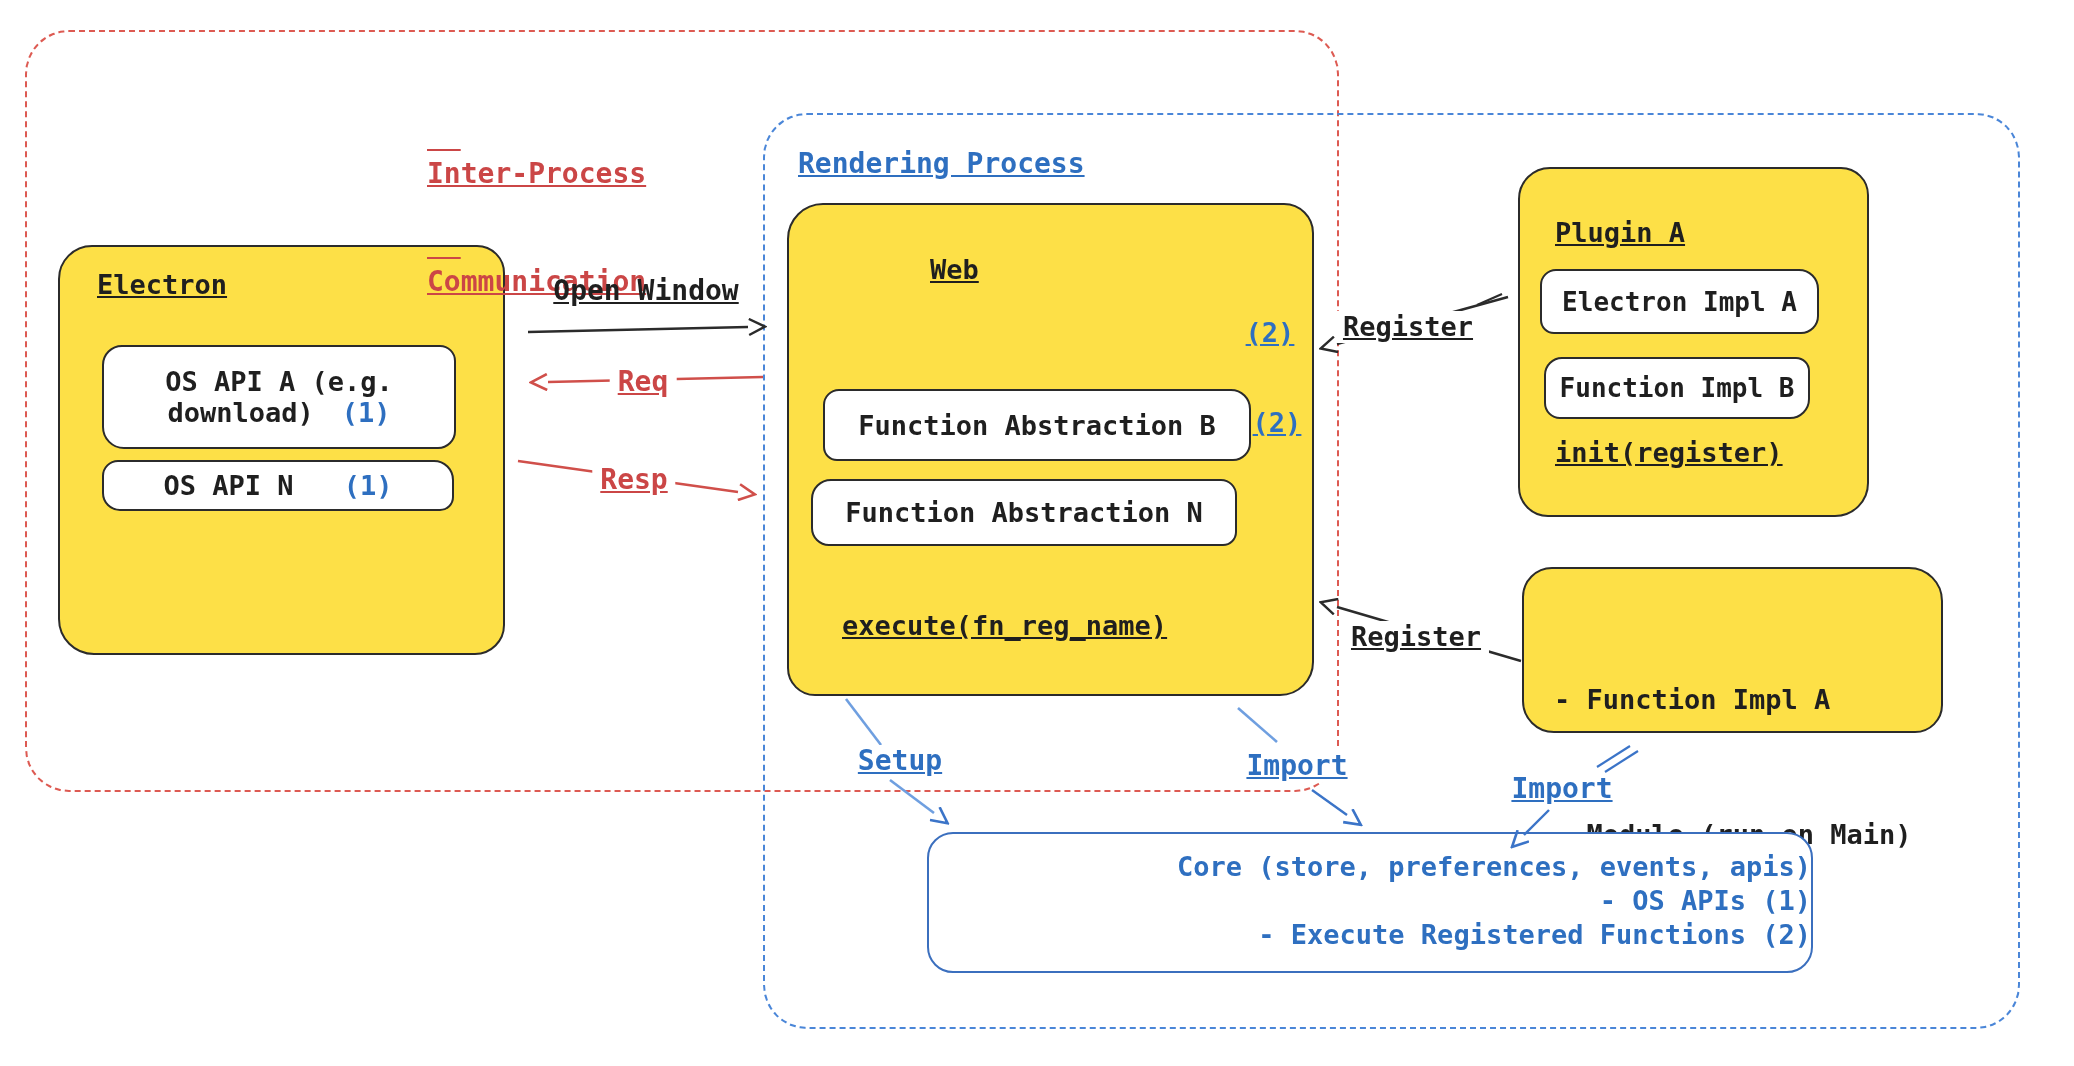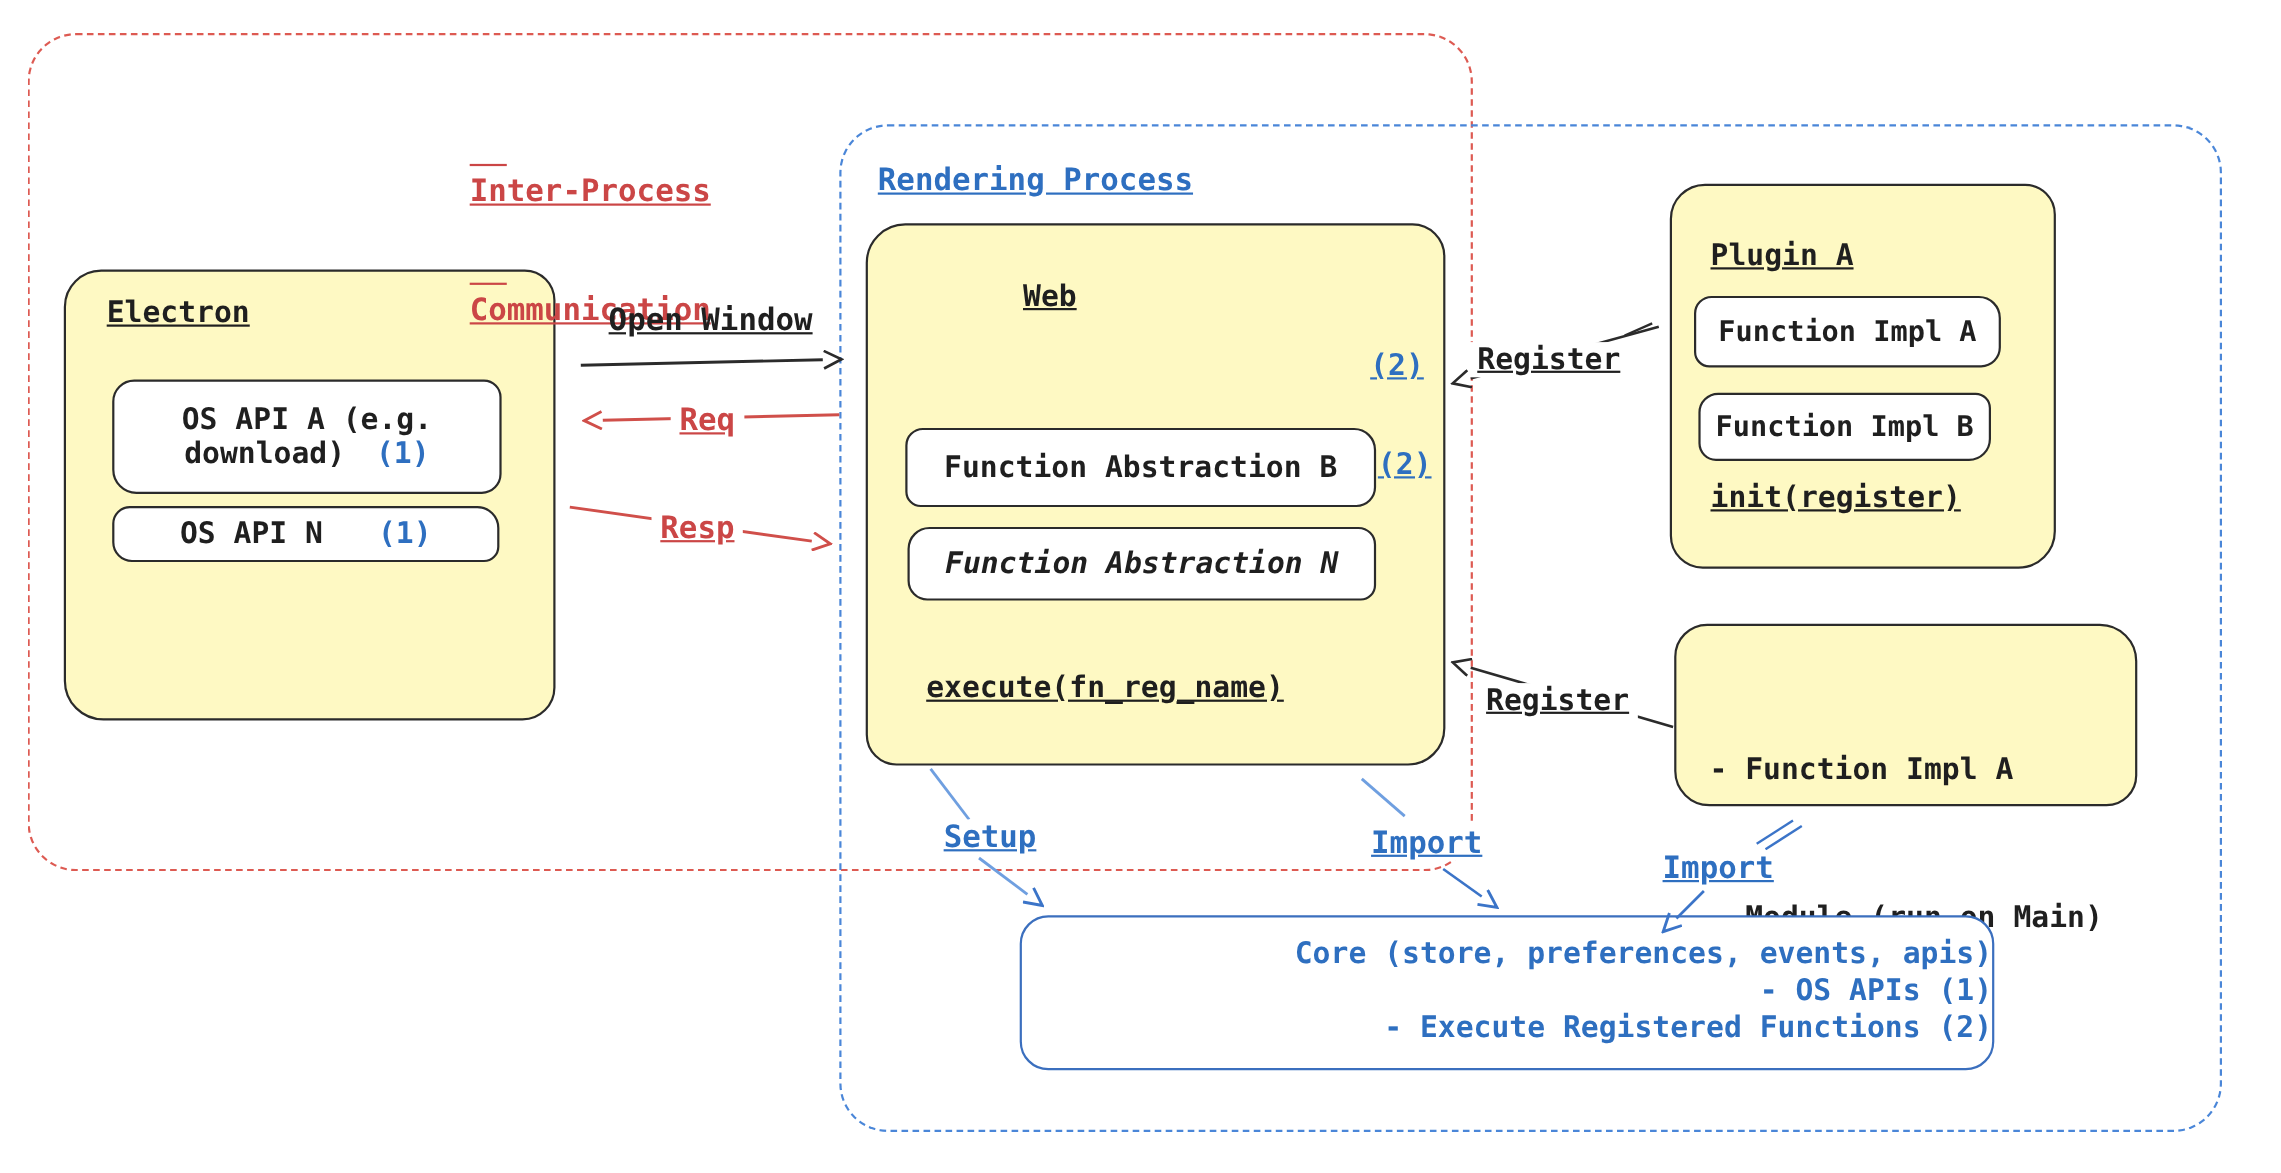--- a/index.html
+++ b/index.html
@@ -6,21 +6,21 @@
   body{
     position:relative;width:2074px;height:1066px;overflow:hidden;
     font-family:"DejaVu Sans Mono","Liberation Mono",monospace;
     color:#1f1f1f;
   }
   
   .region{position:absolute;border-radius:44px;background:transparent;z-index:0;}
   .region.red{border:2.5px dashed #dd5a52;}
   .region.blue{border:2.5px dashed #4a86d8;}
   
-  .box{position:absolute;background:#fef9c3;border:2.5px solid #2b2b2b;z-index:1;}
+  .box{position:absolute;background:#fde047;border:2.5px solid #2b2b2b;z-index:1;}
   .inner{position:absolute;background:#ffffff;border:2px solid #2b2b2b;
          display:flex;align-items:center;justify-content:center;
          font-size:27px;font-weight:600;white-space:pre;}
   .core{position:absolute;background:#ffffff;border:2.5px solid #3b6fbe;border-radius:26px;
         color:#2e6fc0;font-size:27px;font-weight:600;line-height:34px;
         text-align:right;padding-top:16px;box-sizing:border-box;z-index:1;}
   
   .lbl{position:absolute;font-size:27px;font-weight:600;white-space:pre;z-index:3;line-height:32px;text-decoration:underline;}
   .tag{transform:translate(-50%,-50%);}
   .bgw{background:#ffffff;padding:0 8px;}
@@ -52,29 +52,29 @@
   </div>
   <div class="inner" style="left:42px;top:213px;width:348px;height:47px;border-radius:16px 20px 14px 18px;">
     <span>OS API N</span>
     <span class="badge" style="margin-left:50px;">(1)</span>
   </div>
 </div>
 
 <div class="box" style="left:787px;top:203px;width:523px;height:489px;border-radius:36px 30px 34px 28px;">
   <div class="lbl" style="left:141px;top:49px;">Web</div>
   <div class="inner" style="left:34px;top:184px;width:424px;height:68px;border-radius:16px 20px 18px 14px;">Function Abstraction B</div>
-  <div class="inner" style="left:36px;top:274px;width:422px;height:63px;border-radius:20px 16px 14px 18px;font-style:italic;">Function Abstraction N</div>
+  <div class="inner" style="left:22px;top:274px;width:422px;height:63px;border-radius:20px 16px 14px 18px;">Function Abstraction N</div>
   <span class="lbl badge tag" style="left:481px;top:128px;">(2)</span>
   <span class="lbl badge tag" style="left:488px;top:218px;">(2)</span>
   <div class="lbl" style="left:53px;top:405px;">execute(fn_reg_name)</div>
 </div>
 
 <div class="box" style="left:1518px;top:167px;width:347px;height:346px;border-radius:32px 28px 34px 30px;">
   <div class="lbl" style="left:35px;top:48px;">Plugin A</div>
-  <div class="inner" style="left:20px;top:100px;width:275px;height:61px;border-radius:16px 20px 18px 14px;font-size:26px;">Function Impl A</div>
+  <div class="inner" style="left:20px;top:100px;width:275px;height:61px;border-radius:16px 20px 18px 14px;font-size:26px;">Electron Impl A</div>
   <div class="inner" style="left:24px;top:188px;width:262px;height:58px;border-radius:18px 14px 20px 16px;font-size:26px;">Function Impl B</div>
   <div class="lbl" style="left:35px;top:268px;">init(register)</div>
 </div>
 
 <div class="box" style="left:1522px;top:567px;width:421px;height:166px;border-radius:30px 34px 28px 32px;
             box-sizing:border-box;padding:18px 0 0 30px;font-size:27px;font-weight:600;line-height:45px;white-space:pre;">
   <div>- Function Impl A</div>
   <div>- Module (run on Main)</div>
 </div>
 

